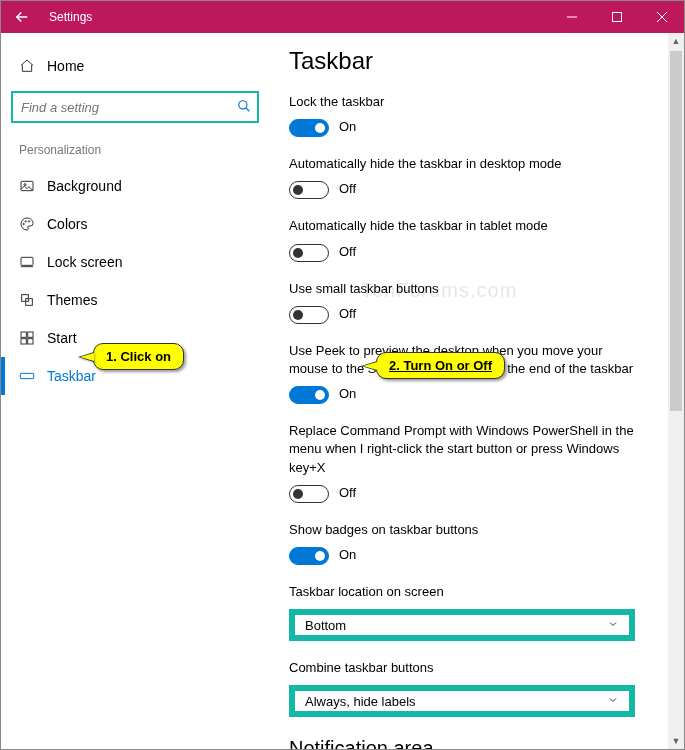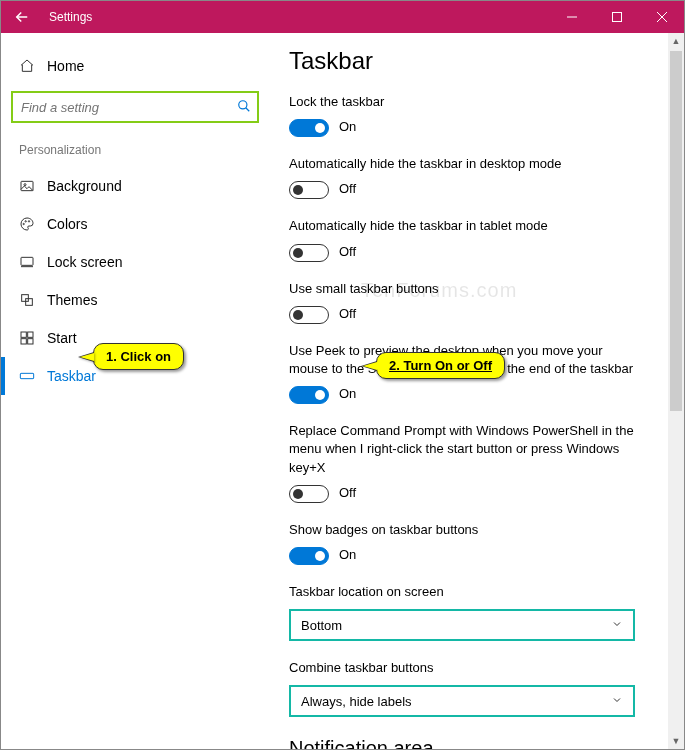--- a/index.html
+++ b/index.html
@@ -9,37 +9,37 @@
 .titlebar .title { flex: 1; font-size: 12px; padding-left: 6px; }
 .titlebar .ctrl { width: 45px; height: 32px; display: flex; align-items: center; justify-content: center; }
 .content { display: flex; height: calc(100% - 32px); }
 .sidebar { width: 282px; padding: 14px 10px 0 10px; }
 .side-row { display: flex; align-items: center; height: 38px; padding-left: 8px; font-size: 14px; color: #000; cursor: default; }
 .side-row .icon { width: 28px; display: flex; align-items: center; color: #333; }
 .side-row.selected { color: #0078d7; position: relative; }
 .side-row.selected .icon { color: #0078d7; }
 .side-row.selected::before { content: ""; position: absolute; left: -10px; top: 0; width: 4px; height: 100%; background: #0078d7; }
 .search { margin: 6px 0 14px 0; }
-.search-box { width: 248px; height: 32px; border: 2px solid #84cc16; display: flex; align-items: center; padding: 0 6px 0 8px; }
+.search-box { width: 248px; height: 32px; border: 2px solid #14b8a6; display: flex; align-items: center; padding: 0 6px 0 8px; }
 .search-box input { flex: 1; border: none; outline: none; font-size: 13px; font-style: italic; color: #777; }
 .search-box .sicon { color: #0078d7; font-size: 14px; }
 .section-label { font-size: 12px; color: #777; padding: 6px 0 6px 8px; margin-bottom: 4px; }
 .main { flex: 1; padding: 14px 24px 0 6px; overflow: hidden; position: relative; }
 .main h1 { font-size: 24px; font-weight: 400; margin-bottom: 18px; }
 .setting { margin-bottom: 18px; }
 .setting .label { font-size: 13px; color: #000; margin-bottom: 8px; line-height: 1.4; }
 .toggle-row { display: flex; gap: 10px; }
 .toggle { width: 40px; height: 18px; border-radius: 9px; position: relative; cursor: pointer; }
 .toggle.on { background: #0078d7; border: 1px solid #0078d7; }
 .toggle.off { background: #fff; border: 1px solid #333; }
 .toggle .knob { width: 10px; height: 10px; border-radius: 50%; position: absolute; top: 3px; }
 .toggle.on .knob { background: #fff; right: 3px; }
 .toggle.off .knob { background: #333; left: 3px; }
 .state { font-size: 13px; }
-.dropdown { width: 346px; height: 32px; border: 2px solid #14b8a6; display: flex; align-items: center; padding: 0 10px; font-size: 13px; justify-content: space-between; margin-top: 4px; }
+.dropdown { width: 346px; height: 32px; border: 6px solid #14b8a6; display: flex; align-items: center; padding: 0 10px; font-size: 13px; justify-content: space-between; margin-top: 4px; }
 .subhead { font-size: 20px; font-weight: 400; margin: 20px 0 14px 0; }
 .scrollbar { position: absolute; right: 0; top: 32px; width: 16px; bottom: 0; background: #f0f0f0; }
 .thumb { position: absolute; left: 2px; right: 2px; top: 18px; height: 360px; background: #ccc; }
 .arrow { position: absolute; left: 0; right: 0; height: 16px; display: flex; align-items: center; justify-content: center; color: #666; font-size: 9px; }
 .callout { position: absolute; background: #ffff00; border: 1px solid #333; border-radius: 10px; padding: 5px 12px; font-size: 13px; font-weight: bold; box-shadow: 2px 2px 3px rgba(0,0,0,0.4); z-index: 10; }
 .callout::before { content: ""; position: absolute; width: 0; height: 0; }
 .callout.c1 { left: 92px; top: 342px; }
 .callout.c1::before { left: -16px; top: 8px; border-top: 5px solid transparent; border-bottom: 5px solid transparent; border-right: 16px solid #333; filter: drop-shadow(1px 1px 1px rgba(0,0,0,.3)); }
 .callout.c1::after { content:""; position:absolute; left:-14px; top:9px; border-top:4px solid transparent; border-bottom:4px solid transparent; border-right:14px solid #ffff00; }
 .callout.c2 { left: 375px; top: 351px; text-decoration: underline; }

